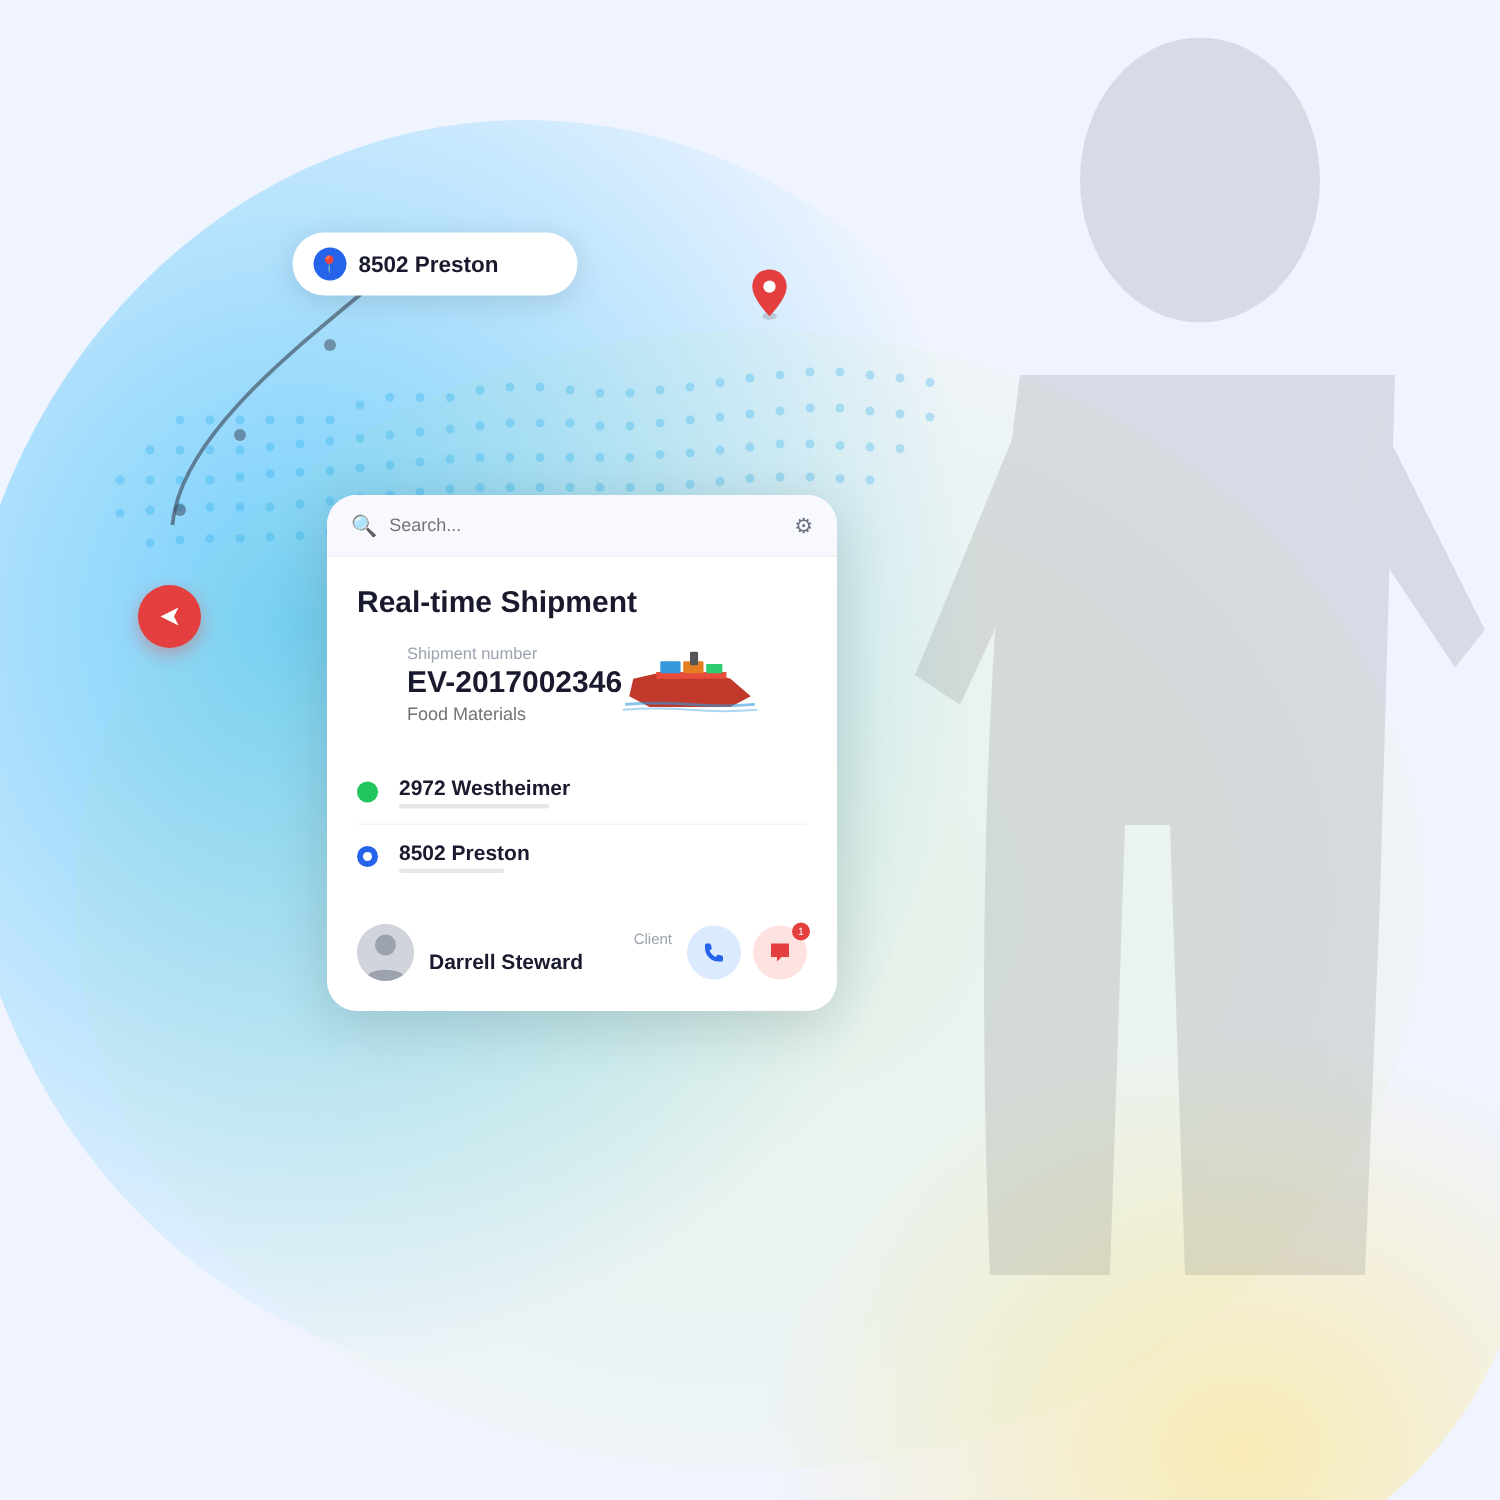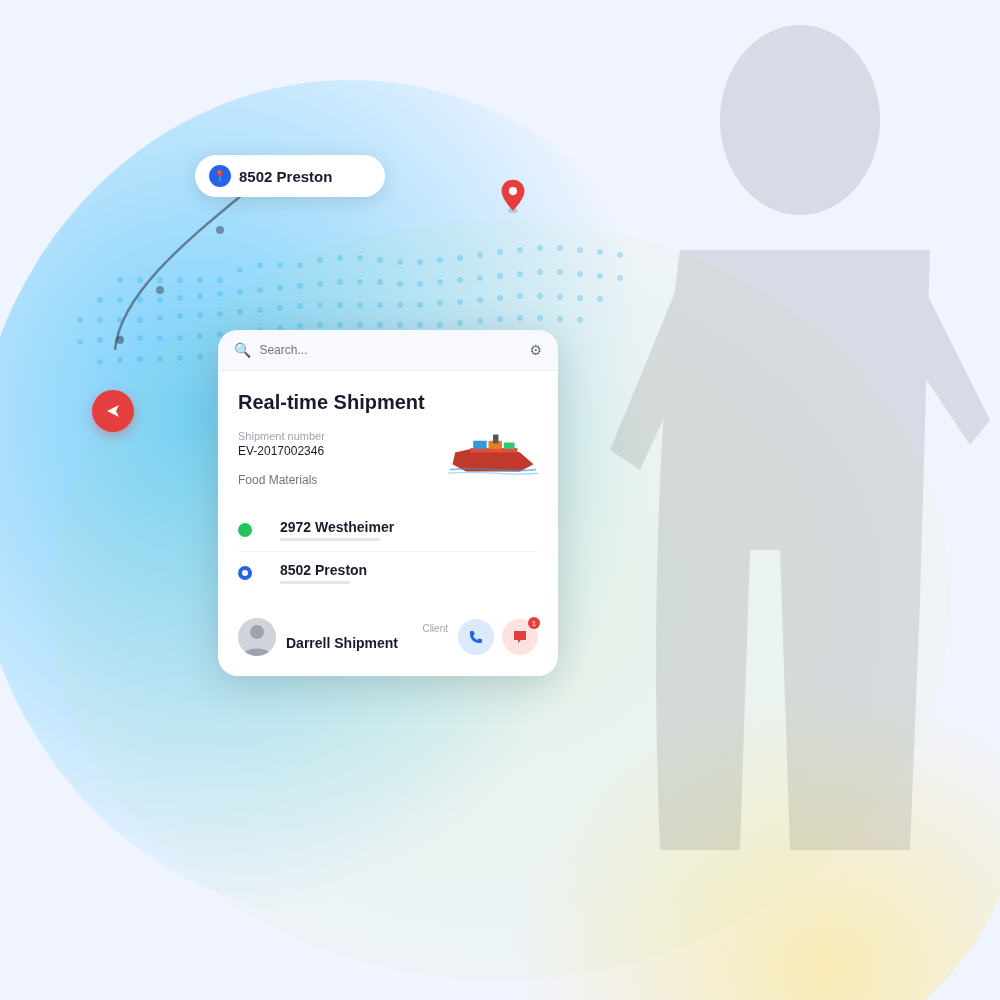--- a/index.html
+++ b/index.html
@@ -145,33 +145,33 @@
       font-size: 20px;
       font-weight: 700;
       color: #1a1a2e;
       margin-bottom: 16px;
     }
 
     
     .shipment-section {
       display: flex;
       align-items: flex-start;
-      justify-content: space-between;
+      justify-content: center;
       margin-bottom: 18px;
     }
     .shipment-info .shipment-label {
       font-size: 11px;
       color: #9ca3af;
       margin-bottom: 2px;
     }
     .shipment-number {
-      font-size: 12px;
-      font-weight: 400;
+      font-size: 20px;
+      font-weight: 700;
       color: #1a1a2e;
-      margin-bottom: 15px;
+      margin-bottom: 2px;
     }
     .shipment-type {
       font-size: 12px;
       color: #737373;
     }
 
     
     .ship-illustration {
       width: 90px;
       height: 55px;
@@ -183,21 +183,21 @@
       display: flex;
       flex-direction: column;
       gap: 0;
       margin-bottom: 16px;
       padding: 4px 0;
     }
 
     .route-item {
       display: flex;
       align-items: center;
-      gap: 28px;
+      gap: 14px;
       padding: 10px 0;
       border-bottom: 1px solid #f3f4f6;
     }
     .route-item:last-child {
       border-bottom: none;
     }
 
     .route-dot {
       width: 14px;
       height: 14px;
@@ -578,21 +578,21 @@
         <div class="client-avatar">
 
           <svg viewBox="0 0 38 38" xmlns="http://www.w3.org/2000/svg">
             <circle cx="19" cy="19" r="19" fill="#d1d5db"></circle>
             <circle cx="19" cy="14" r="7" fill="#9ca3af"></circle>
             <path d="M5 38 C5 28, 33 28, 33 38" fill="#9ca3af"></path>
           </svg>
         </div>
         <div class="client-info">
           <div class="client-label">Client</div>
-          <div class="client-name">Darrell Shipment</div>
+          <div class="client-name">Darrell Steward</div>
         </div>
         <div class="client-actions">
           <div class="action-btn action-btn-phone">
             <svg width="16" height="16" viewBox="0 0 16 16" xmlns="http://www.w3.org/2000/svg">
               <path d="M3 2 C3 2, 2 2, 2 3 L2 5 C2 10, 6 14, 11 14 L13 14 C14 14, 14 13, 14 13 L14 11 C14 10.5, 13.5 10, 13 10 L11 9.5 C10.5 9.5, 10 9.7, 9.8 10.2 L9.2 11 C7.5 10.2, 5.8 8.5, 5 6.8 L5.8 6.2 C6.3 6, 6.5 5.5, 6.5 5 L6 3 C5.8 2.5, 5.5 2, 5 2 Z" fill="#2563eb"></path>
             </svg>
           </div>
           <div class="action-btn action-btn-chat" style="position:relative;">
             <svg width="16" height="16" viewBox="0 0 16 16" xmlns="http://www.w3.org/2000/svg">
               <path d="M2 2 L14 2 L14 11 L9 11 L6 14 L6 11 L2 11 Z" fill="#e53e3e" rx="2"></path>

